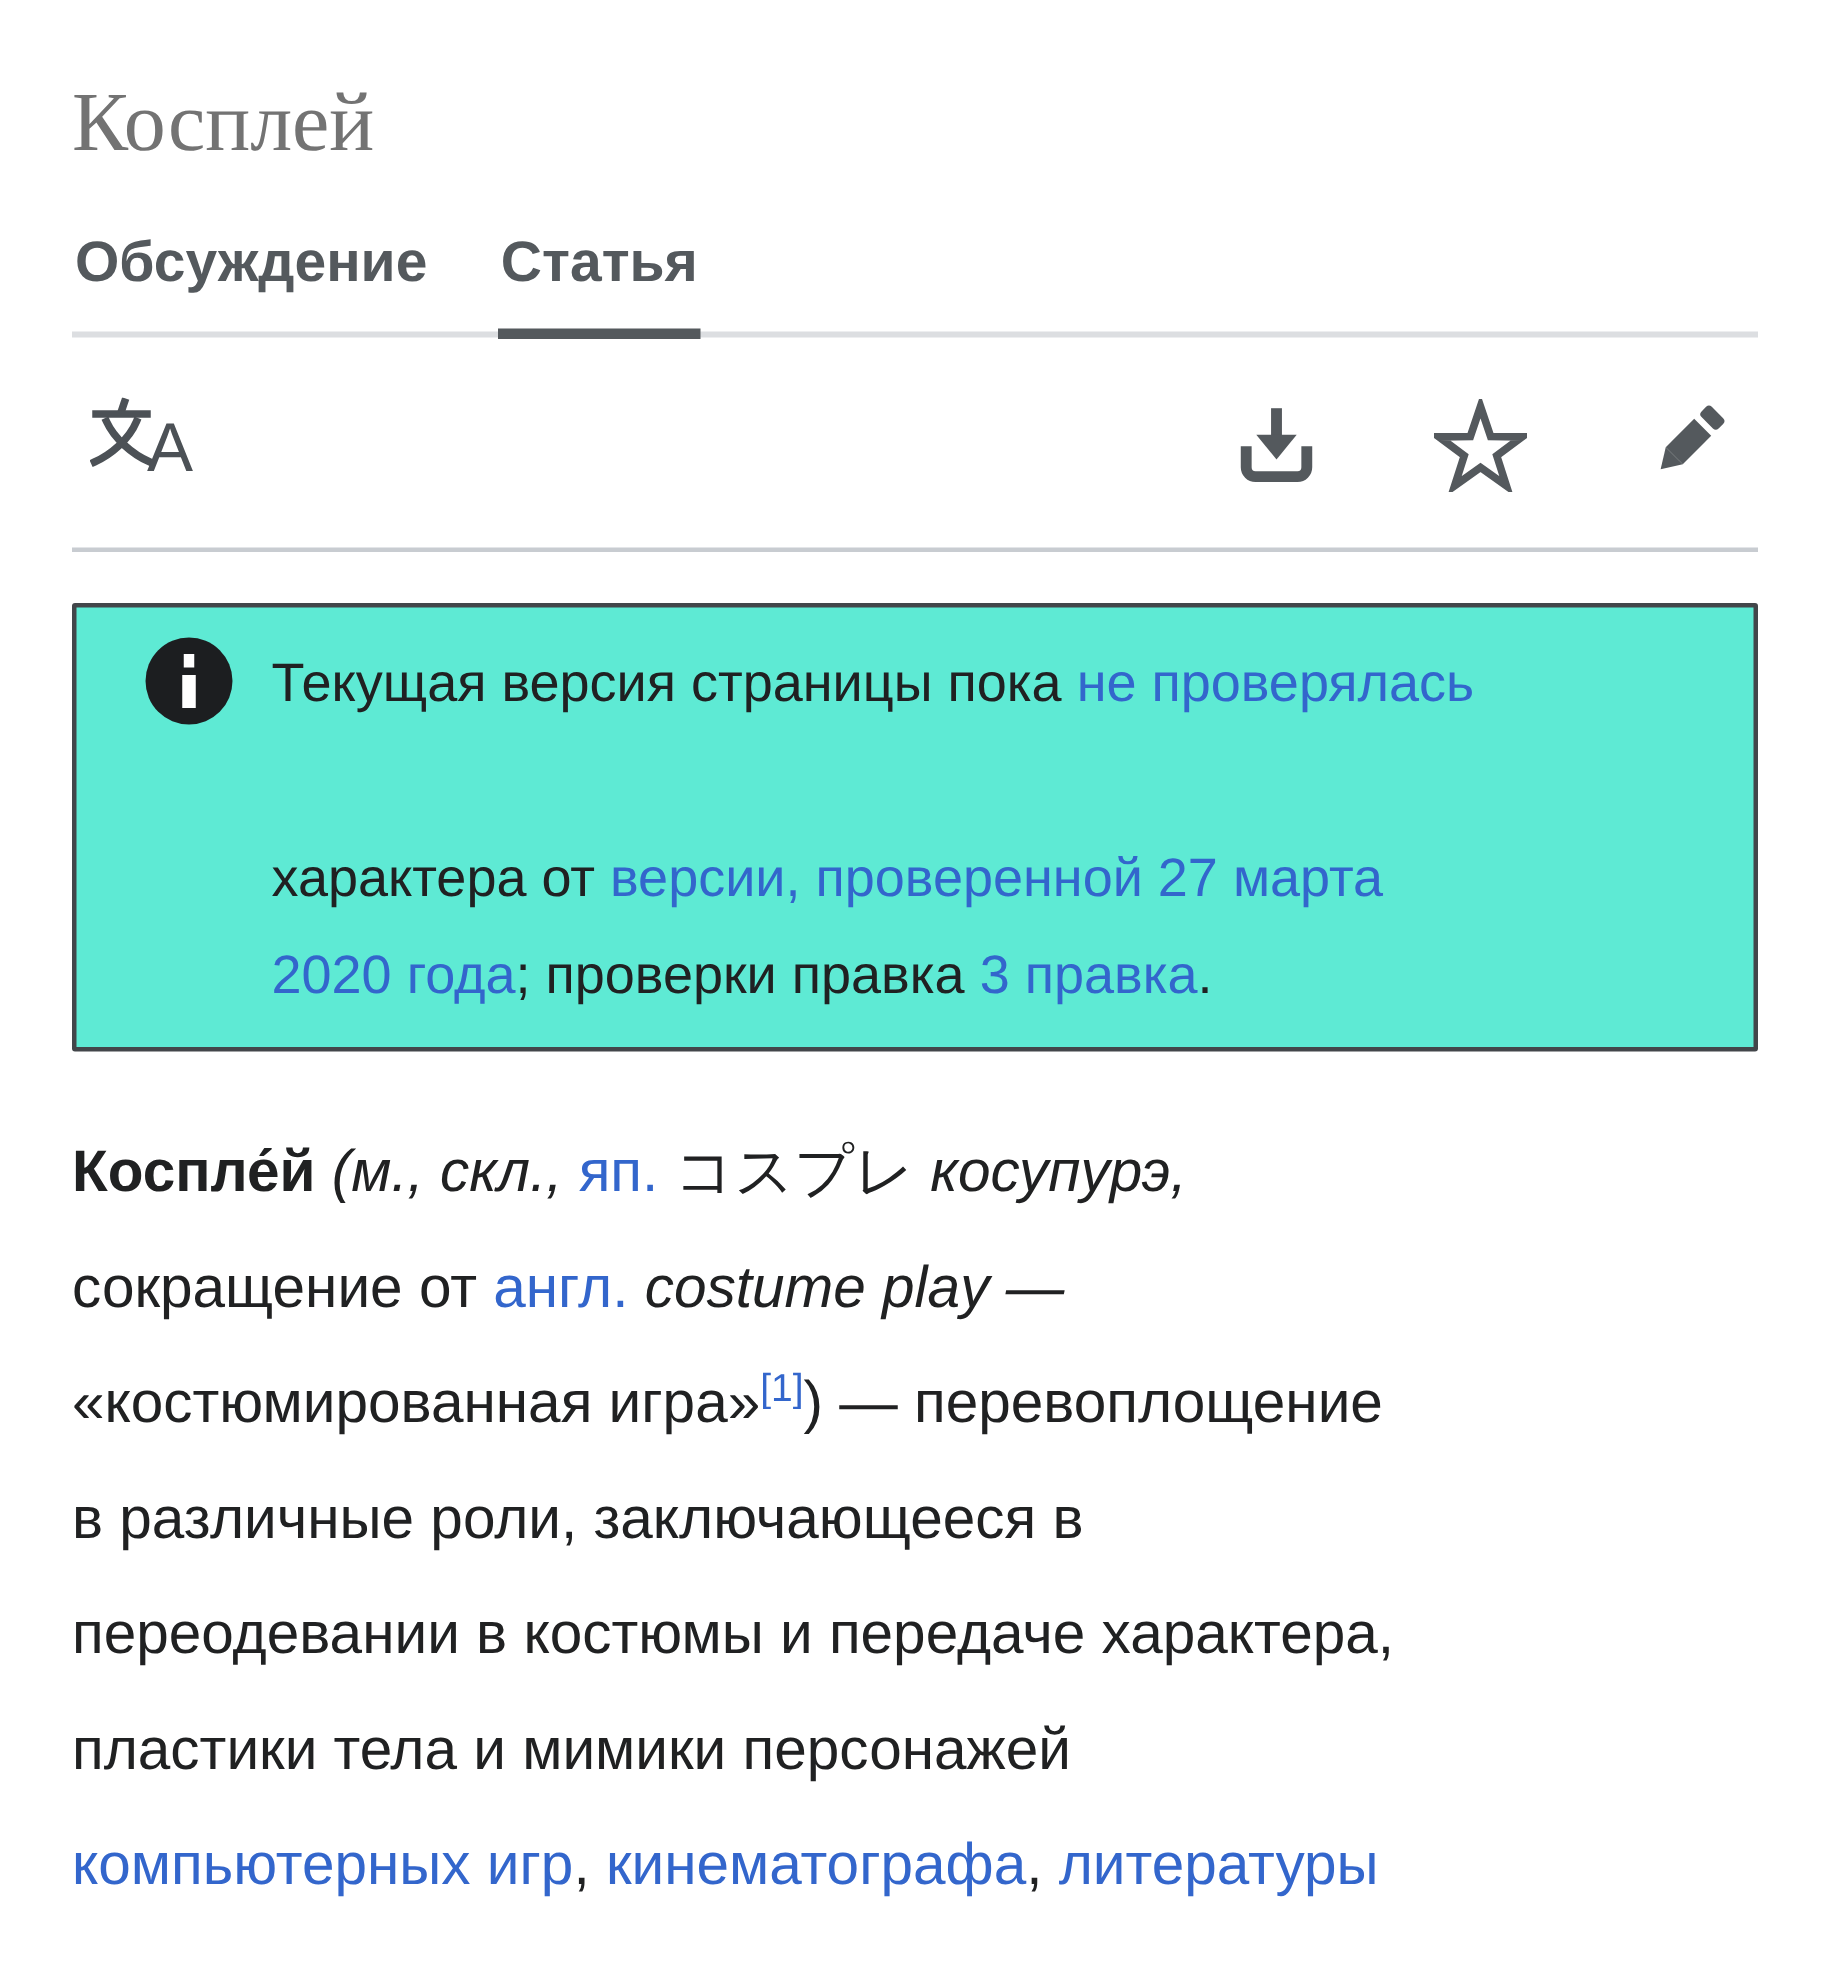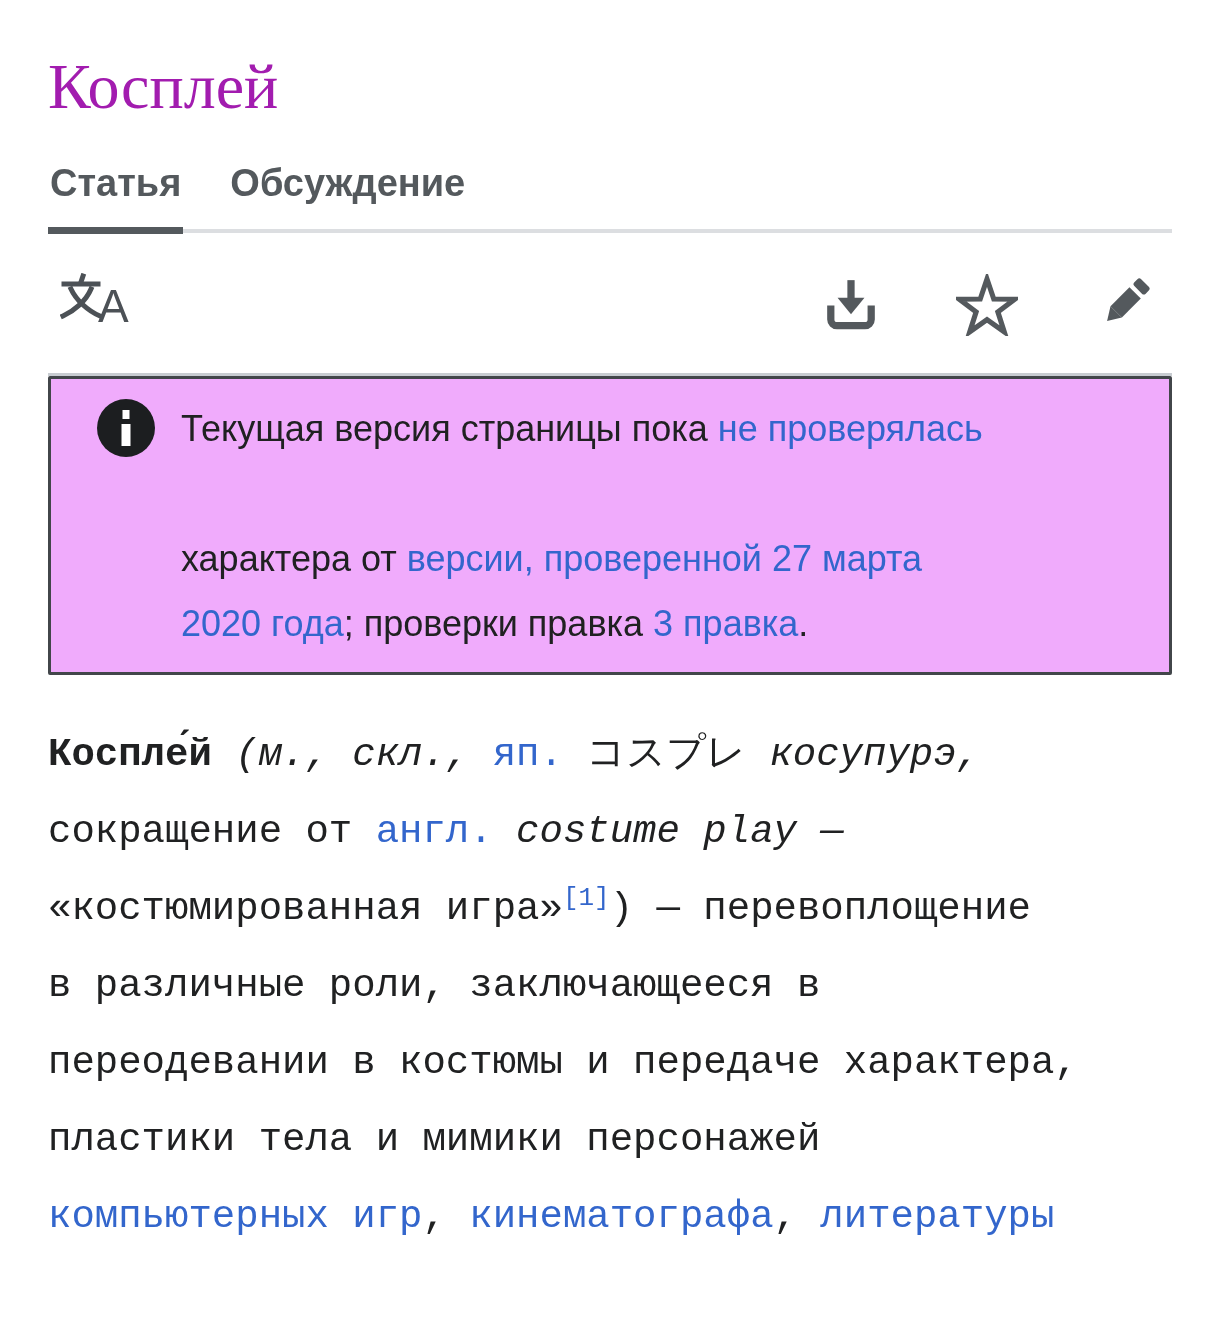--- a/index.html
+++ b/index.html
@@ -8,24 +8,24 @@
     width:1220px; height:1317px; overflow:hidden;
     font-family:"Liberation Sans", sans-serif;
     color:#202122;
   }
   .content { padding:0 48px; }
 
   
   .page-title {
     font-family:"Liberation Serif", "DejaVu Serif", serif;
     font-weight:400;
-    font-size:64px;
+    font-size:56px;
     line-height:1.1;
     margin-top:52px;
-    color:#a21caf;
+    color:#737373;
   }
 
   
   .tabs {
     display:flex; gap:45px;
     margin-top:40px;
     position:relative;
     border-bottom:4px solid #dcdee1;
   }
   .tab {
@@ -50,21 +50,22 @@
   .lang-icon svg { position:absolute; left:0; top:0; }
   .lang-a {
     position:absolute; left:38px; top:10px;
     font-size:46px; color:#4c5156; font-weight:400; line-height:1;
   }
   .toolbar-right { display:flex; align-items:center; gap:74px; margin-right:18px; }
   .tool-btn { width:62px; height:62px; display:flex; align-items:center; justify-content:center; cursor:pointer; }
 
   
   .notice {
-    background:#f0abfc;
+    margin-top:34px;
+    background:#5eead4;
     border:3px solid #42464a;
     border-radius:2px;
     display:flex;
     align-items:flex-start;
     padding:17px 28px 16px 46px;
     min-height:290px;
   }
   .info-icon {
     flex:0 0 58px;
     width:58px; height:58px; border-radius:50%;
@@ -85,43 +86,42 @@
     max-width:980px;
   }
 
   
   .lead {
     margin-top:42px;
     font-size:39px;
     line-height:77px;
     color:#202122;
     max-width:1124px;
-    font-family:Liberation Mono, monospace;
   }
   .lead sup {
     font-size:26px;
     line-height:0;
     vertical-align:super;
   }
 
   
   .lnk { color:#3366cc; text-decoration:none; cursor:pointer; }
   .it  { font-style:italic; }
   .bd  { font-weight:700; }
 </style>
 </head>
 <body>
 
 <div class="content">
 
   <h1 class="page-title">Косплей</h1>
 
   <div class="tabs">
+    <div class="tab">Обсуждение</div>
     <div class="tab active">Статья</div>
-    <div class="tab">Обсуждение</div>
   </div>
 
   <div class="toolbar">
     <div class="lang-icon">
       <svg width="44" height="48" viewBox="0 0 44 48">
         <g stroke="#4c5156" stroke-width="5" fill="none" stroke-linecap="square">
           <path d="M23 3 L21 9"></path>
           <path d="M4 11 H38"></path>
           <path d="M31 16 C 26 28, 14 38, 3 43"></path>
           <path d="M11 16 C 16 27, 28 38, 40 43"></path>

